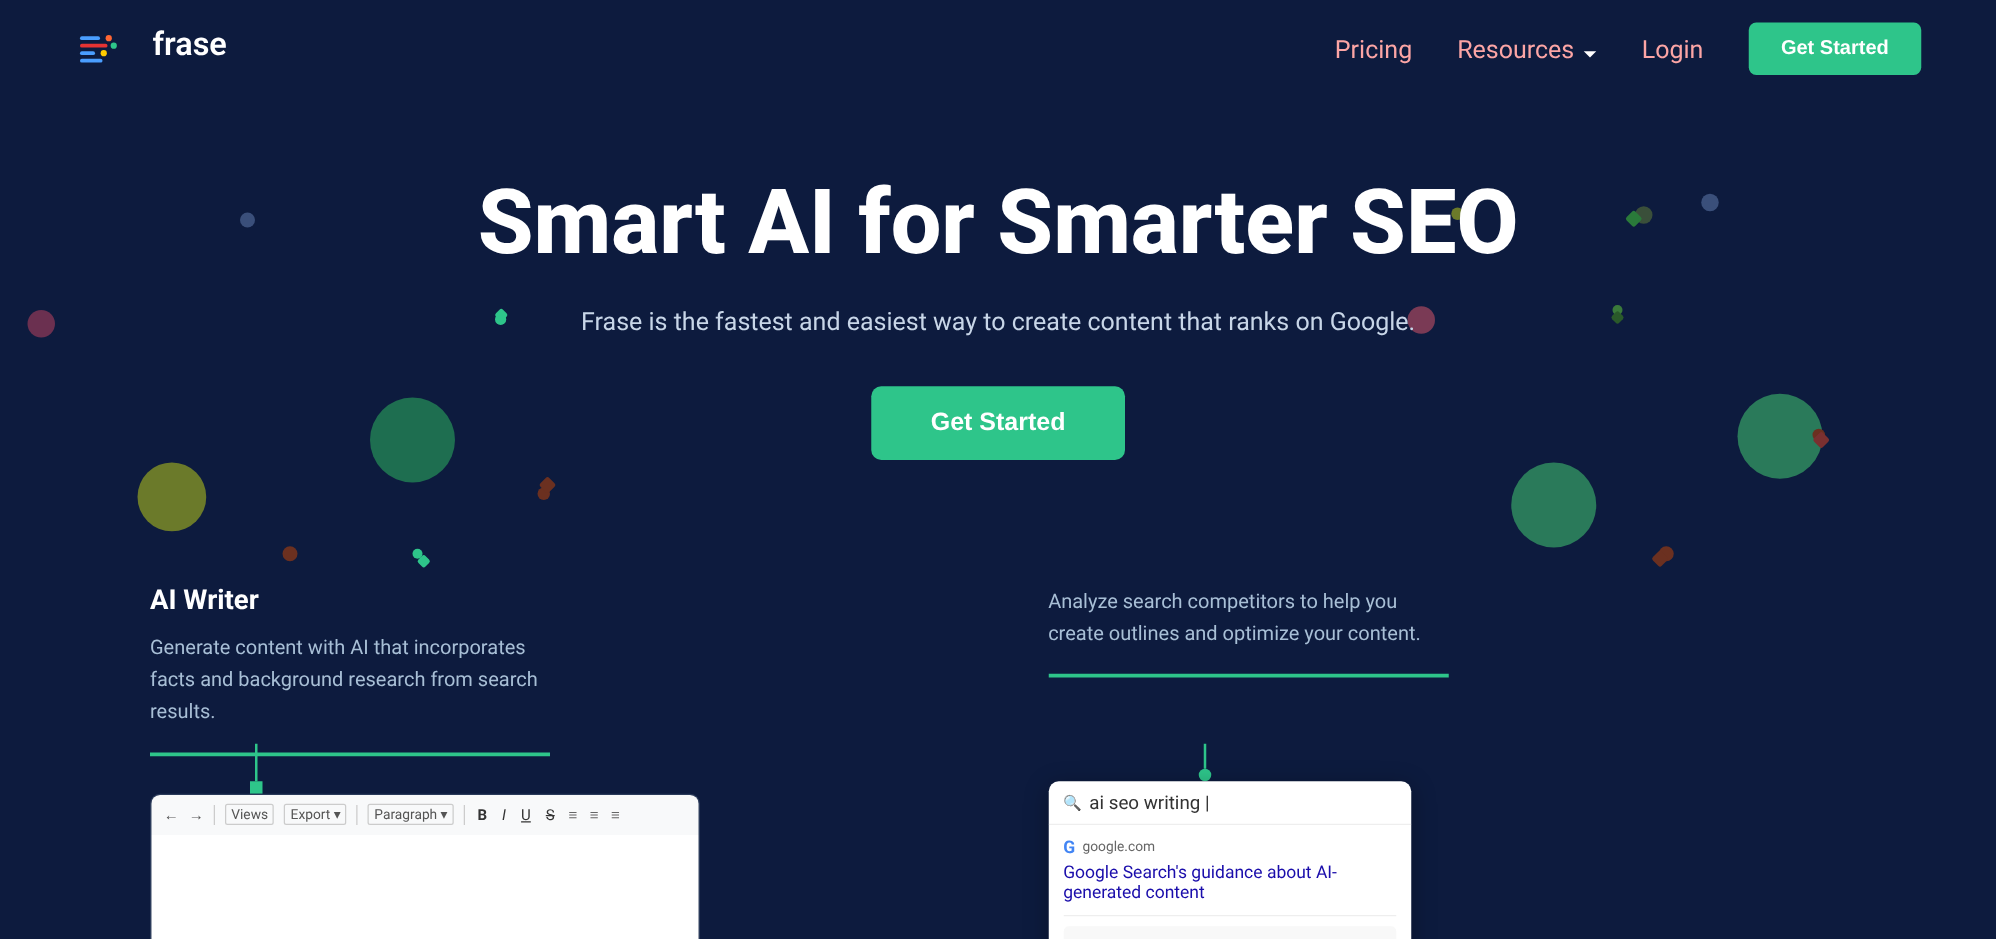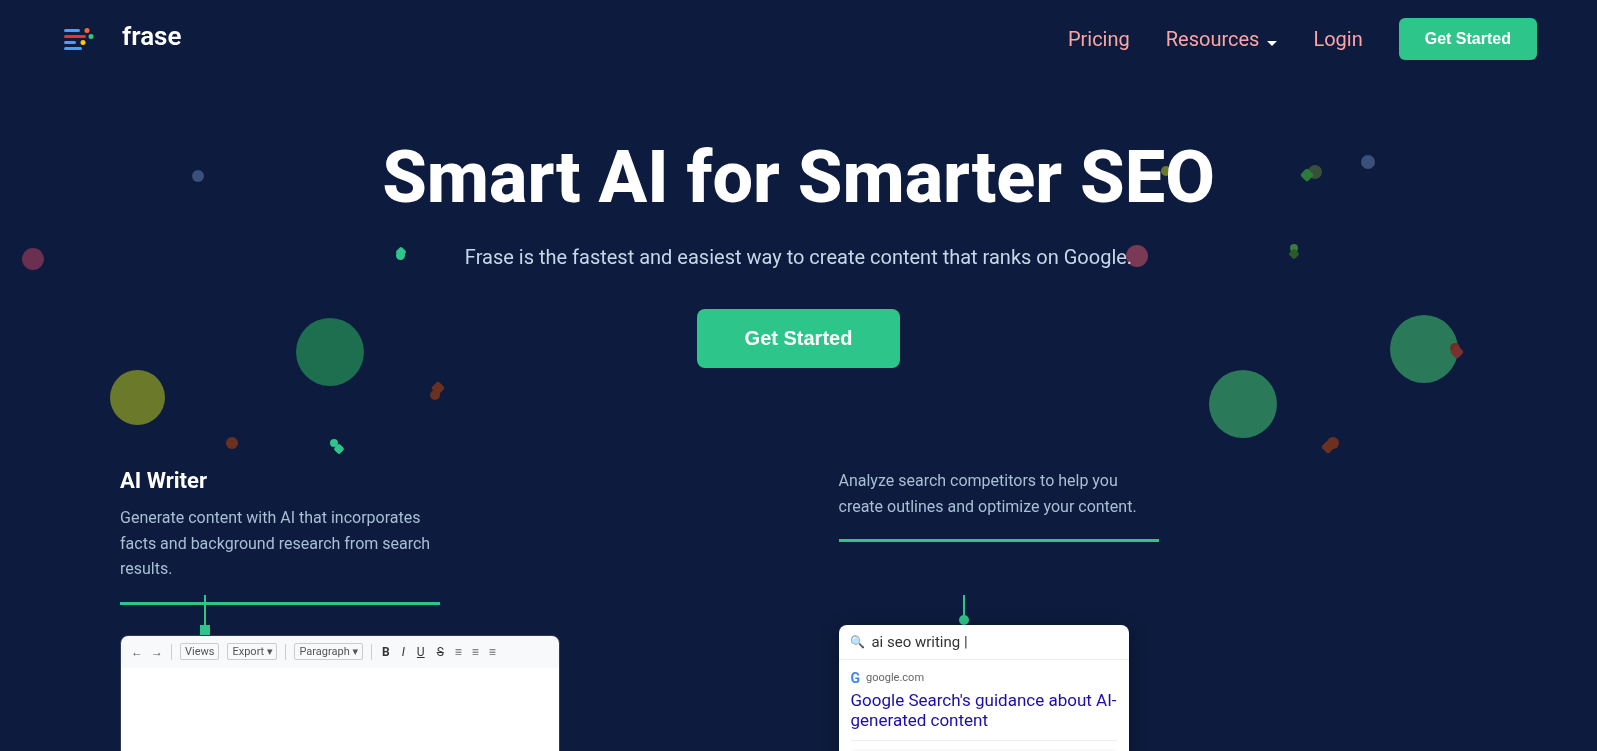--- a/index.html
+++ b/index.html
@@ -214,21 +214,21 @@
     .google-g {
       font-size: 14px;
       font-weight: 700;
       color: #4285f4;
     }
     .google-domain {
       font-size: 11px;
       color: #666;
     }
     .google-title {
-      font-size: 17px;
+      font-size: 14px;
       color: #1a0dab;
     }
 
     
     .decorations {
       position: absolute;
       top: 0; left: 0; right: 0; bottom: 0;
       pointer-events: none;
       z-index: 1;
     }

